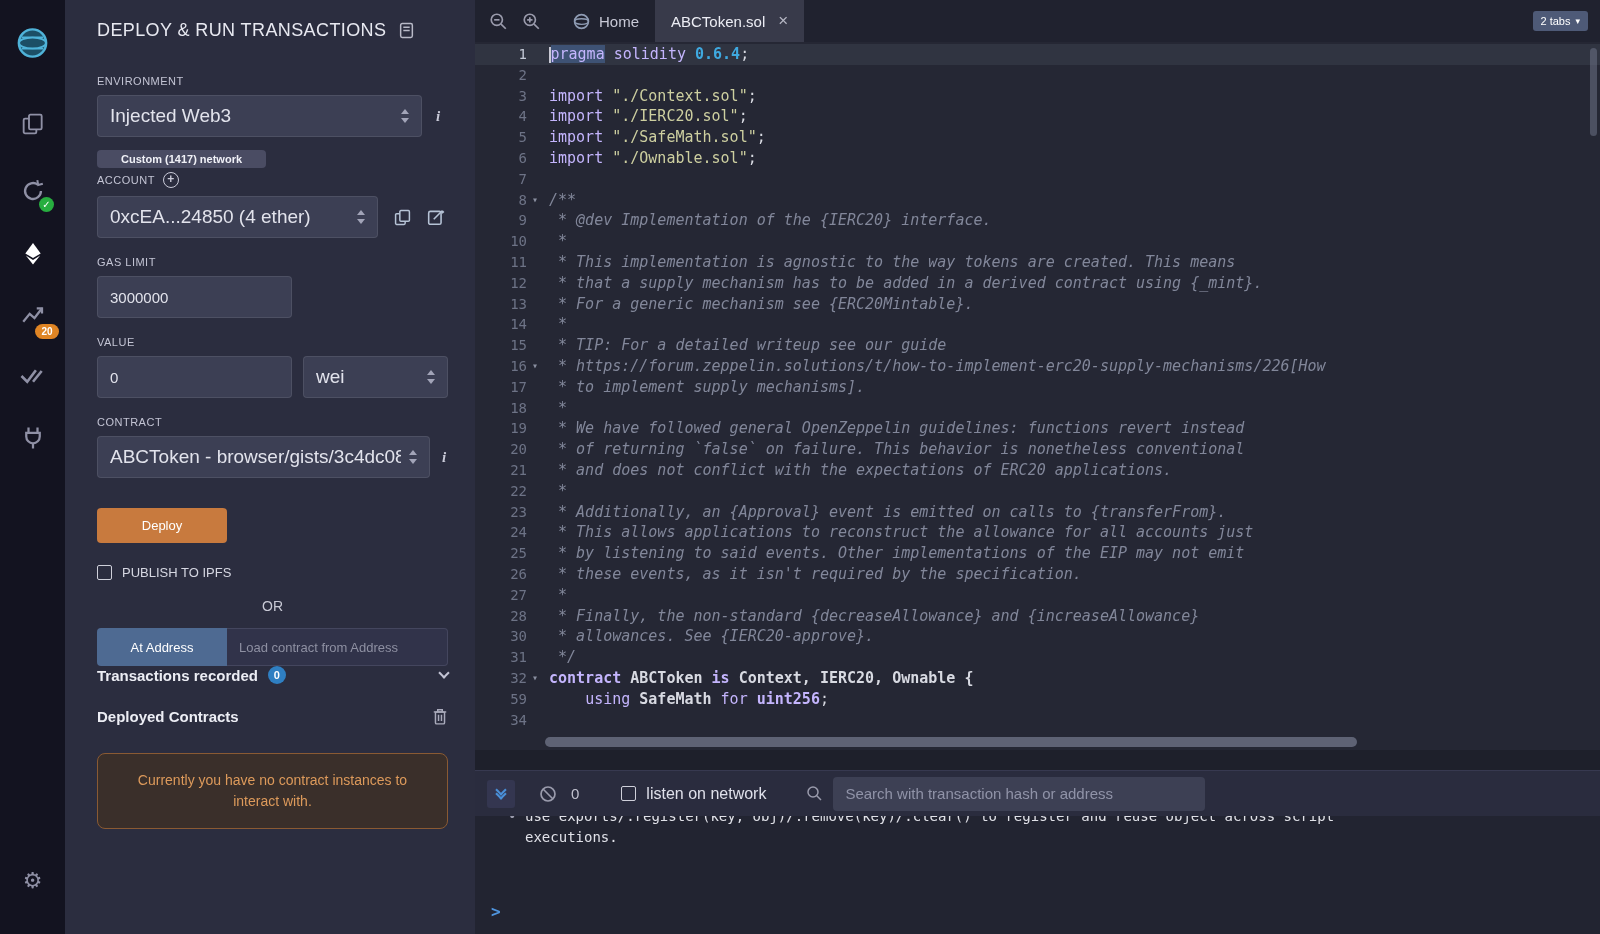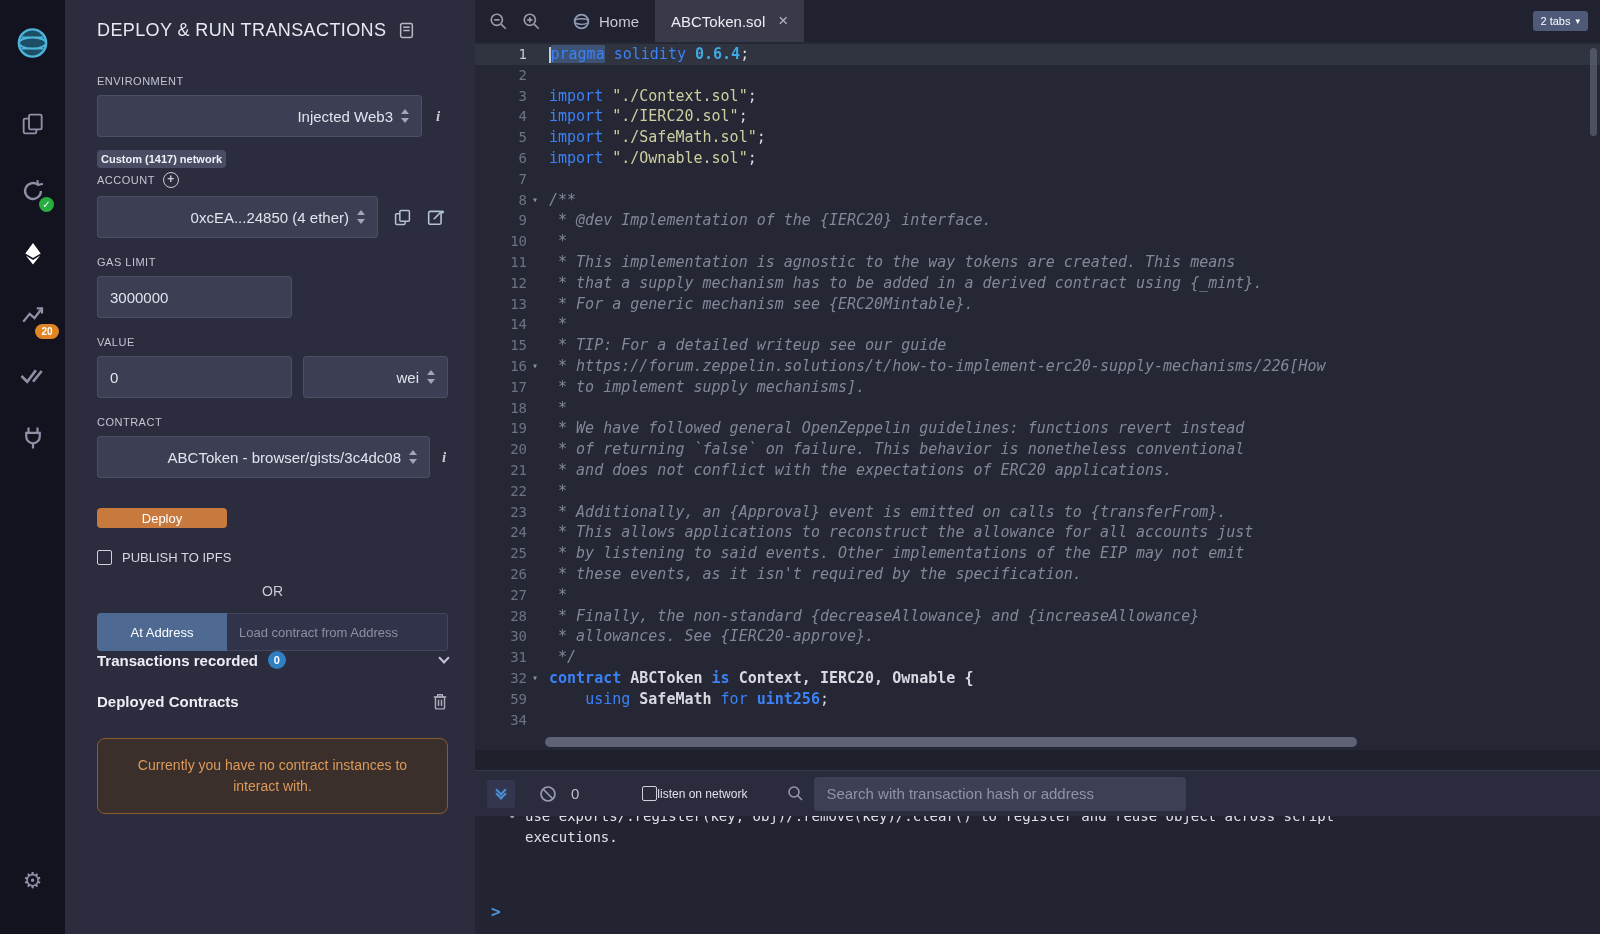--- a/index.html
+++ b/index.html
@@ -20,39 +20,39 @@
                  text-align:center; padding:0 4px; }
   .gear-glyph { font-size:22px; }
 
   
   .sidepanel { width:410px; flex:0 0 410px; height:100%; background:#2b2d3f; color:#d6d7e2;
                padding:20px 27px 0 32px; overflow:hidden; }
   .sp-title-row { display:flex; align-items:center; gap:12px; }
   .sp-title { font-size:18px; font-weight:500; letter-spacing:.4px; color:#e8e9f1; }
   .sp-label { margin-top:0; font-size:11px; letter-spacing:.5px; color:#c3c4d4; display:flex; align-items:center; gap:8px; }
   .field { background:#3c3f54; border:1px solid rgba(255,255,255,.09); border-radius:4px;
-           height:42px; display:flex; align-items:center; padding:0 12px; color:#e2e3ec; font-size:15px;text-align:right; }
+           height:42px; display:flex; align-items:center; padding:0 12px; color:#e2e3ec; font-size:19px; }
   .selectbox { cursor:pointer; }
   .selectbox .val { flex:1; overflow:hidden; white-space:nowrap; }
   .stepper { display:flex; flex-direction:column; gap:4px; margin-left:8px; }
   .tri-up { width:0; height:0; border-left:4px solid transparent; border-right:4px solid transparent;
             border-bottom:5px solid #a2a4b8; }
   .tri-down { width:0; height:0; border-left:4px solid transparent; border-right:4px solid transparent;
               border-top:5px solid #a2a4b8; }
   .row { display:flex; align-items:center; }
   .info-glyph { font-family:"Liberation Serif", serif; font-style:italic; font-weight:bold;
                 font-size:15px; color:#c9cad8; cursor:pointer; }
   .net-badge { display:inline-block; margin-top:13px; background:#4a4c63; color:#f0f1f7; font-size:11px;
-               font-weight:bold; padding:3px 4px; border-radius:4px; }
+               font-weight:bold; padding:3px 24px; border-radius:4px; }
   .plus-circle { width:16px; height:16px; border-radius:50%; border:1.5px solid #c9cad8; color:#c9cad8;
                  font-size:12px; line-height:13px; text-align:center; cursor:pointer; font-weight:bold; }
   .mini-icon { color:#b6c3d6; cursor:pointer; display:flex; align-items:center; }
   input.txt { background:#3c3f54; border:1px solid rgba(255,255,255,.09); border-radius:4px;
               height:42px; color:#e2e3ec; font-size:15px; padding:0 12px; outline:none; }
-  .btn-deploy { margin-top:30px; width:130px; height:20px; background:#c87a3e; border:none; border-radius:4px;
+  .btn-deploy { margin-top:30px; width:130px; height:35px; background:#c87a3e; border:none; border-radius:4px;
                 color:#fff; font-size:13px; cursor:pointer; font-family:inherit; }
   .chkrow { margin-top:22px; display:flex; align-items:center; gap:10px; font-size:13px; color:#d6d7e2; }
   .chkbox { width:15px; height:15px; border:1.5px solid #cfd0da; border-radius:2px; background:transparent; cursor:pointer; }
   .or { margin-top:18px; text-align:center; width:351px; color:#c9cad6; font-size:14px; }
   .ataddr { margin-top:14px; display:flex; width:351px; }
   .btn-ataddr { width:130px; height:38px; background:#4e6a92; border:none; border-radius:4px 0 0 4px;
                 color:#fff; font-size:13px; cursor:pointer; font-family:inherit; }
   .ataddr input { flex:1; height:38px; background:#31334a; border:1px solid #44465e; border-left:none;
                   border-radius:0 4px 4px 0; color:#e2e3ec; font-size:13px; padding:0 12px; outline:none; }
   .ataddr input::placeholder { color:#8e90a2; }
@@ -84,41 +84,41 @@
 
   
   .editor { height:708px; background:#252734; position:relative; overflow:hidden;
             font-family:"DejaVu Sans Mono", monospace; font-size:15px; padding-top:2px; flex:0 0 708px; }
   .crow { display:flex; height:20.8px; line-height:20.8px; white-space:pre; }
   .crow.cur { background:rgba(135,145,165,.12); }
   .lnum { width:52px; text-align:right; color:#6d7386; font-size:14px; flex:0 0 52px; }
   .crow.cur .lnum { color:#c3c9d6; }
   .lfold { width:16px; text-align:center; color:#8a8fa0; font-size:10px; flex:0 0 16px; }
   .ltxt { padding-left:6px; color:#d8dae2; }
-  .k { color:#3b82f6; } .n { color:#3fa9e0; } .s { color:#cdcfa0; }
+  .k { color:#c4b5fd; } .n { color:#3fa9e0; } .s { color:#cdcfa0; }
   .c { color:#82879a; font-style:italic; } .p { color:#d8dae2; } .b { font-weight:bold; }
   .sel { background:rgba(80,120,180,.45); }
   .caret-line { display:inline-block; width:1.5px; height:16px; background:#c8c9d4; vertical-align:middle; }
   .vscroll { position:absolute; top:6px; right:3px; width:7px; height:88px; background:rgba(110,115,135,.55);
              border-radius:4px; cursor:pointer; }
   .hscroll { position:absolute; bottom:3px; left:70px; width:812px; height:10px; background:rgba(125,130,150,.65);
              border-radius:5px; cursor:pointer; }
 
   
   .terminal { flex:1; display:flex; flex-direction:column; background:#222431; min-height:0; }
   .term-gap { height:20px; background:#1e202b; flex:0 0 20px; }
   .term-toolbar { height:46px; background:#2a2c3e; border-top:1px solid #373950; display:flex;
                   align-items:center; flex:0 0 46px; }
   .expand-btn { margin-left:12px; width:28px; height:28px; background:#343650; border-radius:3px;
                 display:flex; flex-direction:column; align-items:center; justify-content:center; cursor:pointer; }
   .dchev { width:8px; height:8px; border-right:2px solid #4a90d9; border-bottom:2px solid #4a90d9;
            transform:rotate(45deg); margin-top:-4px; }
   .ban { margin-left:24px; color:#9a9bac; display:flex; cursor:pointer; }
   .blockcount { margin-left:14px; color:#c0c1ce; font-size:15px; }
-  .listen { margin-left:63px; display:flex; align-items:center; color:#dfe0ea; font-size:12px; }
+  .listen { margin-left:42px; display:flex; align-items:center; gap:10px; color:#dfe0ea; font-size:16px; }
   .searchwrap { margin-left:40px; display:flex; align-items:center; gap:10px; }
   .searchwrap svg { color:#9a9bac; }
   .term-search { width:372px; height:34px; background:#3d4054; border:none; border-radius:4px;
                  color:#e2e3ec; font-size:15px; padding:0 12px; outline:none; }
   .term-search::placeholder { color:#9093a8; }
   .term-logs { flex:1; overflow:hidden; font-family:"DejaVu Sans Mono", monospace; font-size:14px;
                color:#e0e1e8; position:relative; }
   .logline { margin-top:-10px; padding-left:50px; max-width:880px; line-height:21px; position:relative; }
   .logline .bullet { position:absolute; left:33px; color:#9a9bac; }
   .term-prompt { height:32px; padding-left:16px; color:#4f94dd; font-size:16px; font-weight:bold;

